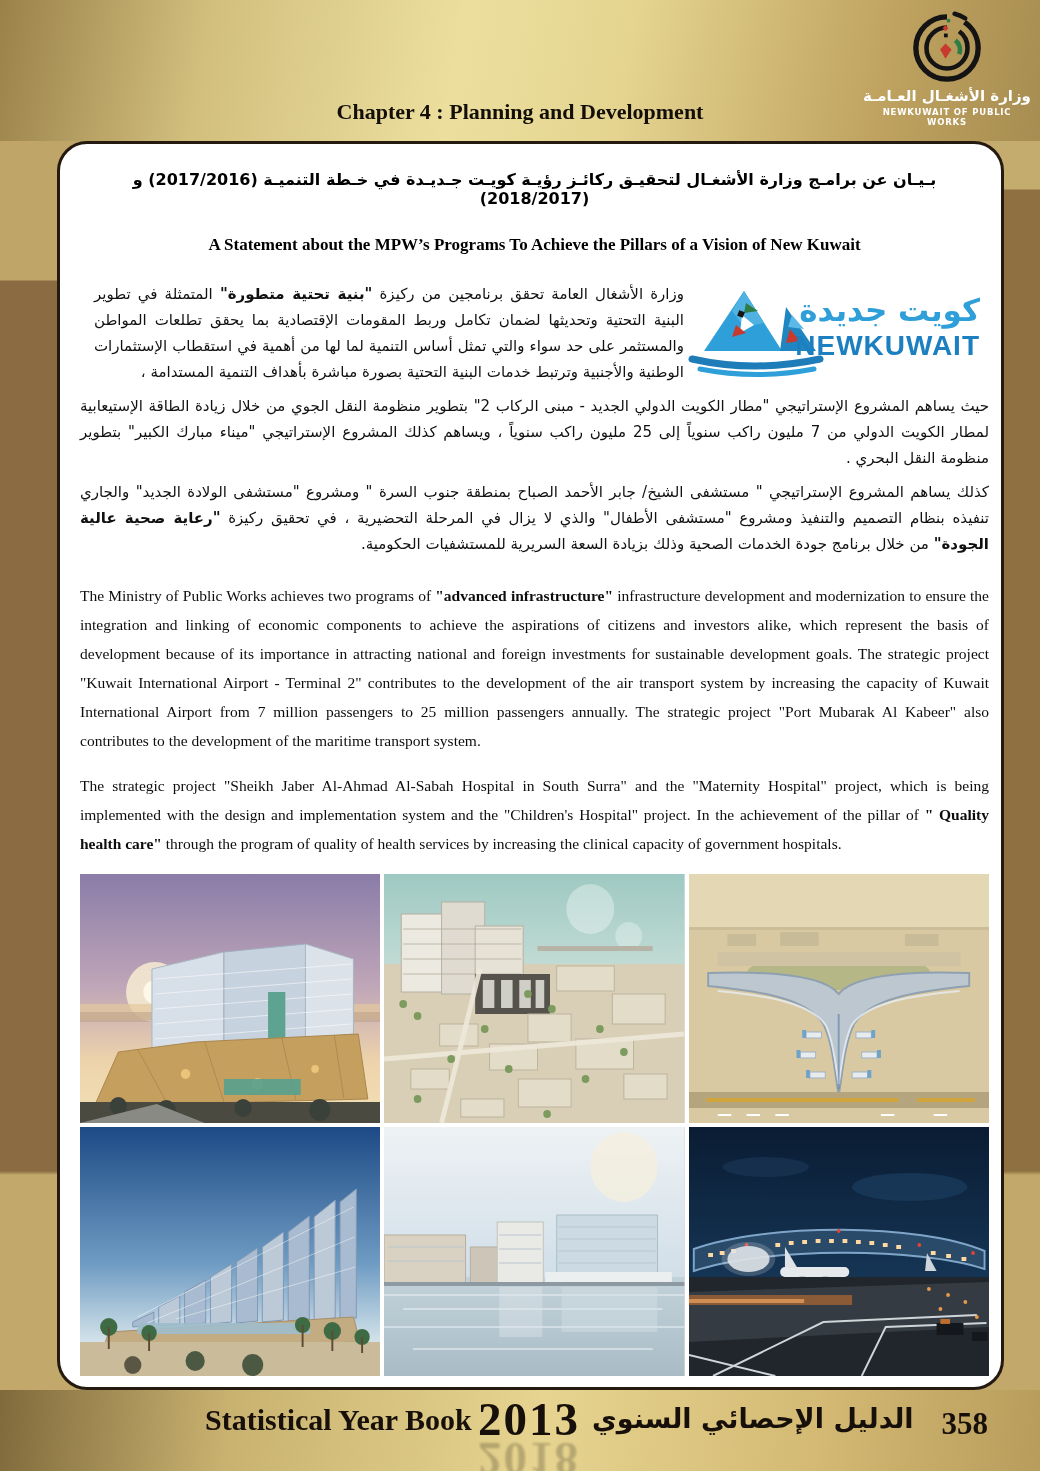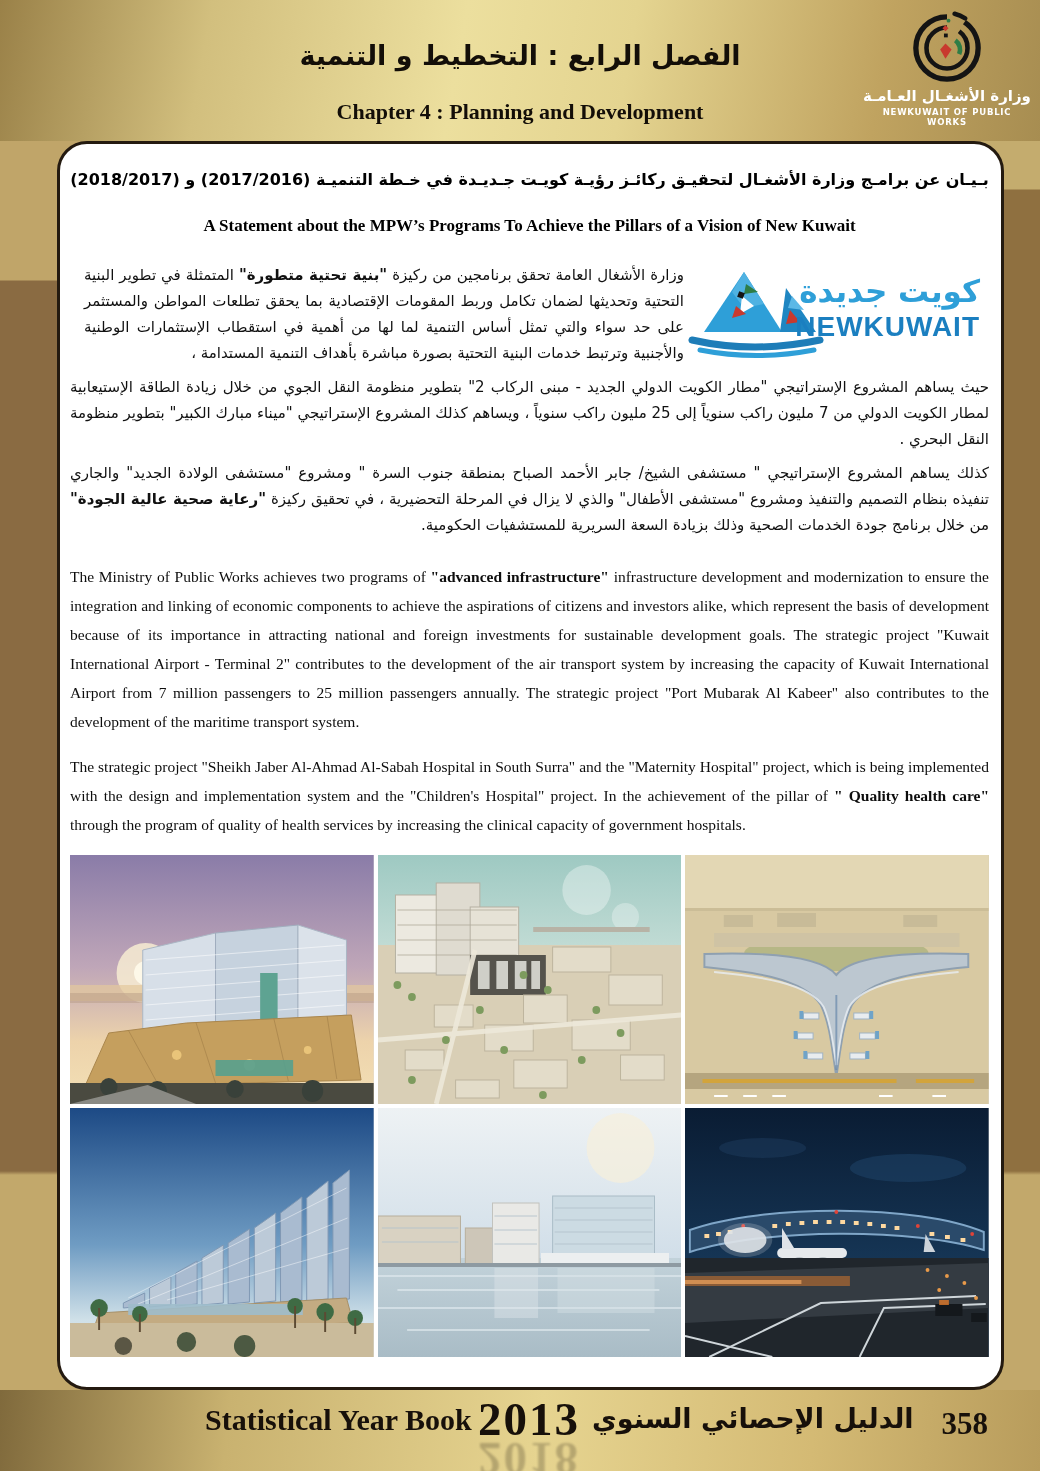--- a/index.html
+++ b/index.html
@@ -22,21 +22,21 @@
   .hdr-en{position:absolute;left:0;right:0;top:99px;text-align:center;z-index:2;
     font-family:"Liberation Serif",serif;font-weight:bold;font-size:22px;color:#130e08;}
   .mpw-logo{position:absolute;right:8px;top:10px;width:170px;text-align:center;z-index:2;}
   .mpw-logo svg{display:block;margin:0 auto;}
   .mpw-ar{color:#ffffff;font-size:15px;font-weight:bold;margin-top:1px;}
   .mpw-en{color:#ffffff;font-size:8.5px;font-weight:bold;letter-spacing:.8px;margin-top:2px;}
 
   
   .content-box{position:absolute;left:57px;top:141px;width:947px;height:1249px;z-index:2;
     box-sizing:border-box;background:#ffffff;border:3px solid #241a10;border-radius:30px;
-    padding:20px 12px 0 10px;}
+    padding:20px 12px 0 20px;}
 
   .stmt-ar{text-align:center;font-weight:bold;font-size:16px;margin-top:6px;color:#000;}
   .stmt-en{text-align:center;font-family:"Liberation Serif",serif;font-weight:bold;font-size:17px;margin-top:27px;color:#000;}
 
   .row-ar1{display:flex;align-items:flex-start;margin-top:26px;}
   .ar-p{direction:rtl;text-align:justify;font-size:15px;line-height:26px;color:#111;}
   .ar-p1{flex:1 1 auto;padding-left:14px;}
   .nk-logo{flex:0 0 305px;height:100px;}
   .ar-p2{margin-top:8px;}
   .ar-p3{margin-top:8px;}
@@ -63,21 +63,20 @@
 </style>
 </head>
 <body>
 
 <div class="page">
 
   <div class="strip-left"></div>
   <div class="strip-right"></div>
 
   <div class="band-top"></div>
-  <div class="hdr-ar" dir="rtl">الفصل الرابع : التخطيط و التنمية</div>
   <div class="hdr-en">Chapter 4 : Planning and Development</div>
 
   <div class="mpw-logo">
     <svg width="76" height="76" viewBox="0 0 100 100">
       <path d="M60,5 A47,47 0 0,1 74,11" stroke="#141414" stroke-width="6" fill="none" stroke-linecap="round"></path>
       <path d="M50,9 A41,41 0 1,0 91,50 A41,41 0 0,0 73,16" stroke="#141414" stroke-width="7" fill="none"></path>
       <path d="M50,23 A27,27 0 1,0 77,50 A27,27 0 0,0 66,28" stroke="#141414" stroke-width="6" fill="none"></path>
       <polygon points="48,44 56,52 48,64 41,52" fill="#c8392e"></polygon>
       <path d="M61,40 A15,15 0 0,1 66,58" stroke="#2e7d46" stroke-width="6" fill="none"></path>
       <rect x="46" y="31" width="5" height="5" fill="#141414"></rect>

